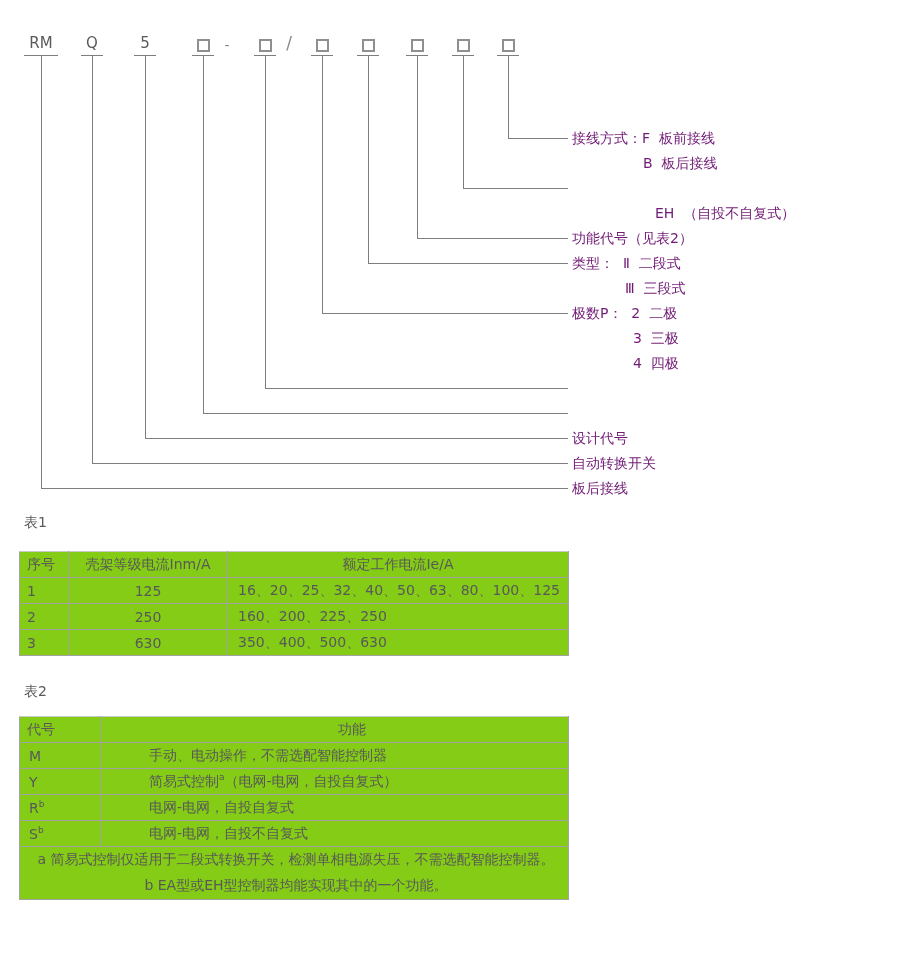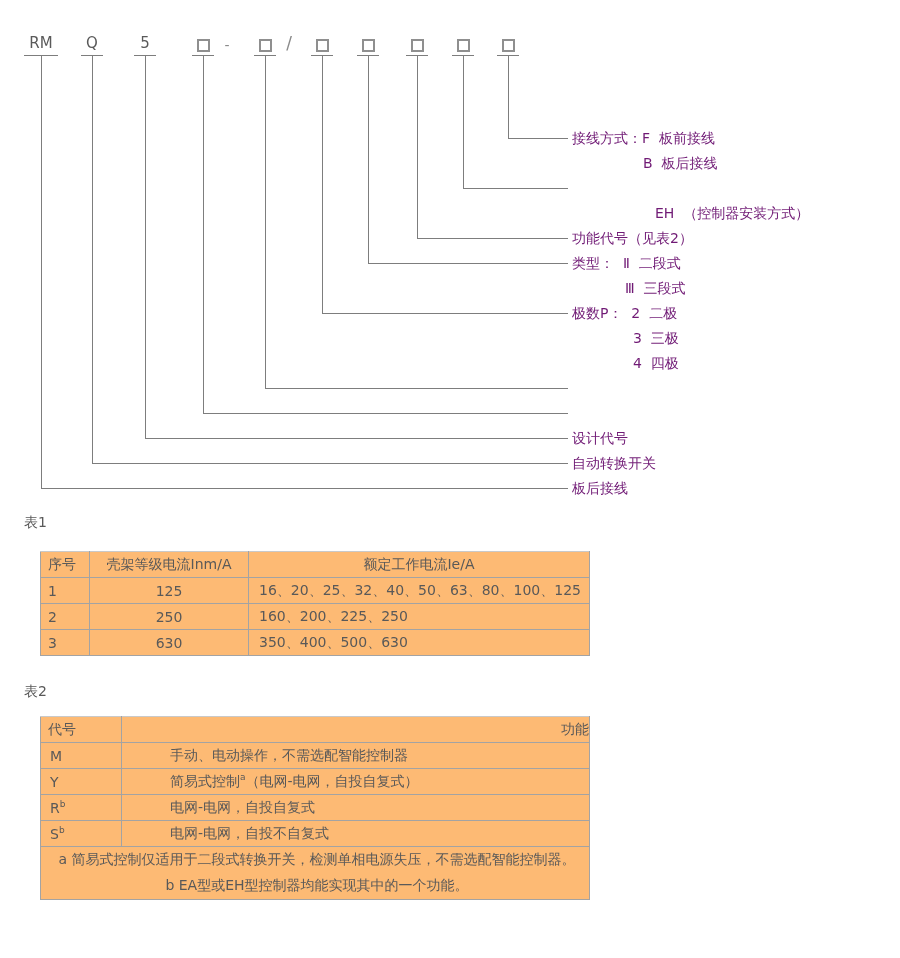--- a/index.html
+++ b/index.html
@@ -12,29 +12,29 @@
   .sym{position:absolute;top:33px;height:20px;line-height:20px;font-size:15px;text-align:center;color:#5a5a5a;}
   .sep{position:absolute;top:35px;height:20px;line-height:20px;font-size:14px;text-align:center;color:#8a8a8a;}
   .sep.slash{font-size:17px;top:33px;}
   .pbox{position:absolute;top:39px;width:13px;height:13px;border:2px solid #8f8f8f;box-sizing:border-box;background:#fff;}
   .ul{position:absolute;top:55px;height:1px;background:#7d7d7d;}
   .vline{position:absolute;width:1px;background:#7d7d7d;top:56px;}
   .hline{position:absolute;height:1px;background:#7d7d7d;}
   .dlabel{position:absolute;height:24px;line-height:24px;font-size:14px;color:#701a75;white-space:pre;}
   
   .tcap{position:absolute;left:24px;font-size:14px;color:#595959;}
-  table.tbl{position:absolute;left:40px;border-collapse:collapse;table-layout:fixed;
-            font-size:14px;color:#595959;background:#fdba74;}
+  table.tbl{position:absolute;left:19px;border-collapse:collapse;table-layout:fixed;
+            font-size:14px;color:#595959;background:#84cc16;}
   table.tbl th,table.tbl td{border:1px solid #a3a3a3;font-weight:normal;height:25px;
             padding:0;overflow:hidden;white-space:nowrap;}
   table.tbl tr:first-child th{border-top:1px solid #c9c9c9;}
   .al{text-align:left;padding-left:7px !important;}
   .ac{text-align:center;}
   .alp{text-align:left;padding-left:10px !important;}
-  .fh{text-align:right;padding-left:35px !important;}
+  .fh{text-align:center;padding-left:35px !important;}
   .fc{text-align:left;padding-left:48px !important;}
   .codec{text-align:left;padding-left:9px !important;}
   sup{font-size:9px;line-height:0;}
   td.notes-cell{padding:0 0 0 4px !important;height:auto;white-space:normal;text-align:center;}
   td.notes-cell div{line-height:25px;height:26px;white-space:nowrap;overflow:hidden;}
 </style>
 </head>
 <body>
 
 <div class="page">
@@ -82,21 +82,21 @@
     <div class="hline" style="top:263px;left:368px;width:200px"></div>
     <div class="hline" style="top:313px;left:322px;width:246px"></div>
     <div class="hline" style="top:388px;left:265px;width:303px"></div>
     <div class="hline" style="top:413px;left:203px;width:365px"></div>
     <div class="hline" style="top:438px;left:145px;width:423px"></div>
     <div class="hline" style="top:463px;left:92px;width:476px"></div>
     <div class="hline" style="top:488px;left:41px;width:527px"></div>
 
     <div class="dlabel" style="left:572px;top:126px">接线方式：F  板前接线</div>
     <div class="dlabel" style="left:643px;top:151px">B  板后接线</div>
-    <div class="dlabel" style="left:655px;top:201px">EH  （控制器安装方式）</div>
+    <div class="dlabel" style="left:655px;top:201px">EH  （自投不自复式）</div>
     <div class="dlabel" style="left:572px;top:226px">功能代号（见表2）</div>
     <div class="dlabel" style="left:572px;top:251px">类型：  Ⅱ  二段式</div>
     <div class="dlabel" style="left:625px;top:276px">Ⅲ  三段式</div>
     <div class="dlabel" style="left:572px;top:301px">极数P：  2  二极</div>
     <div class="dlabel" style="left:633px;top:326px">3  三极</div>
     <div class="dlabel" style="left:633px;top:351px">4  四极</div>
     <div class="dlabel" style="left:572px;top:426px">设计代号</div>
     <div class="dlabel" style="left:572px;top:451px">自动转换开关</div>
     <div class="dlabel" style="left:572px;top:476px">板后接线</div>
   </div>

